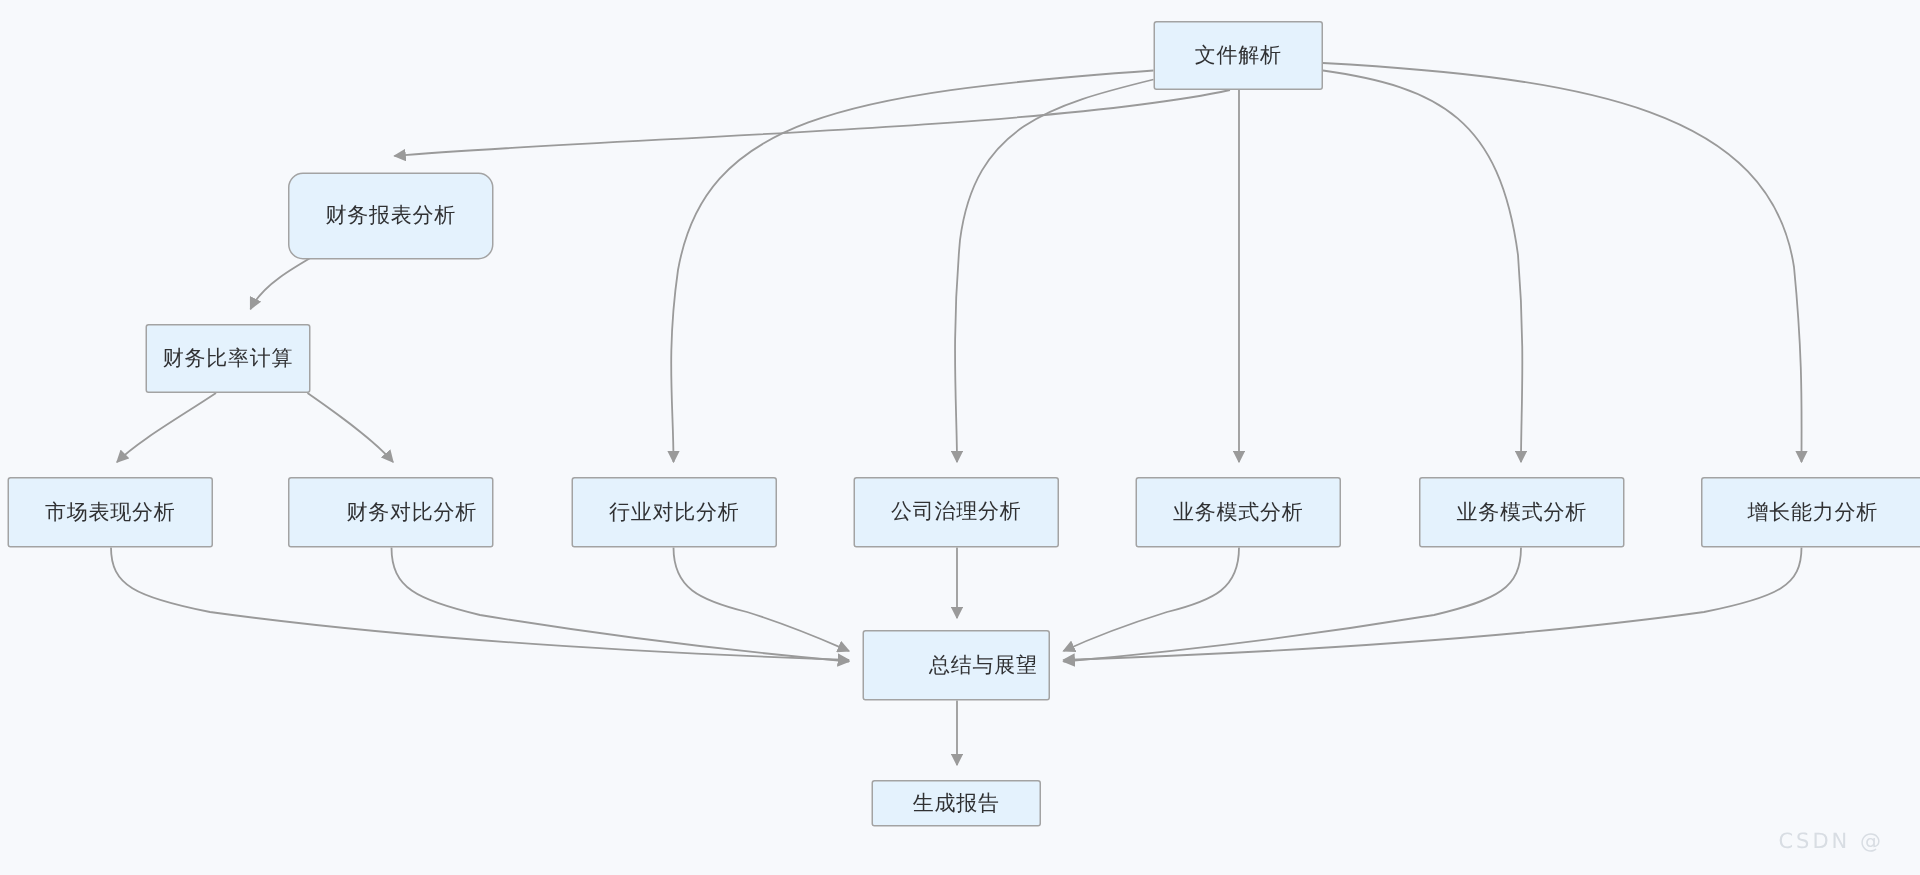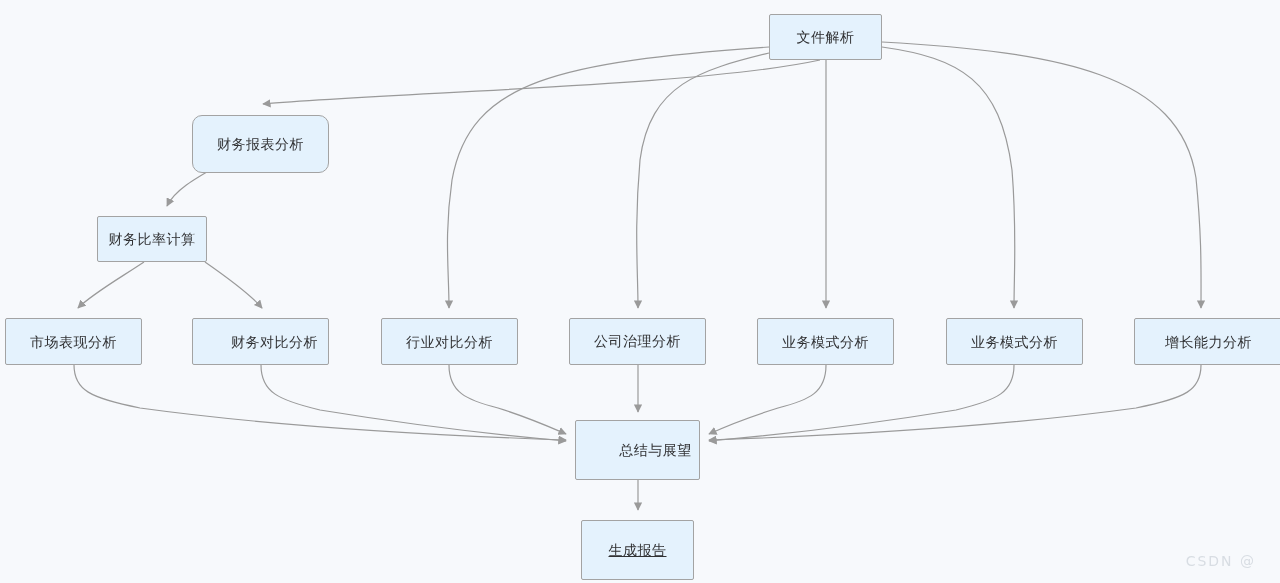--- a/index.html
+++ b/index.html
@@ -116,22 +116,22 @@
       </div>
       <div class="node" style="left: 757px; top: 318px; width: 137px; height: 47px;">
         <span class="node-label">业务模式分析</span>
       </div>
       <div class="node" style="left: 946px; top: 318px; width: 137px; height: 47px;">
         <span class="node-label">业务模式分析</span>
       </div>
       <div class="node" style="left: 1134px; top: 318px; width: 149px; height: 47px;">
         <span class="node-label">增长能力分析</span>
       </div>
-      <div class="node" style="left: 575px; top: 420px; width: 125px; height: 60px; padding-left: 36px;">
+      <div class="node" style="left: 575px; top: 420px; width: 125px; height: 47px; padding-left: 36px;">
         <span class="node-label">总结与展望</span>
       </div>
-      <div class="node" style="left: 581px; top: 520px; width: 113px; height: 60px; text-decoration: underline;">
+      <div class="node" style="left: 581px; top: 520px; width: 113px; height: 31px;">
         <span class="node-label">生成报告</span>
       </div>
     </div>
 
   <div class="watermark">CSDN @</div>
 </div>
 
 </body></html>

